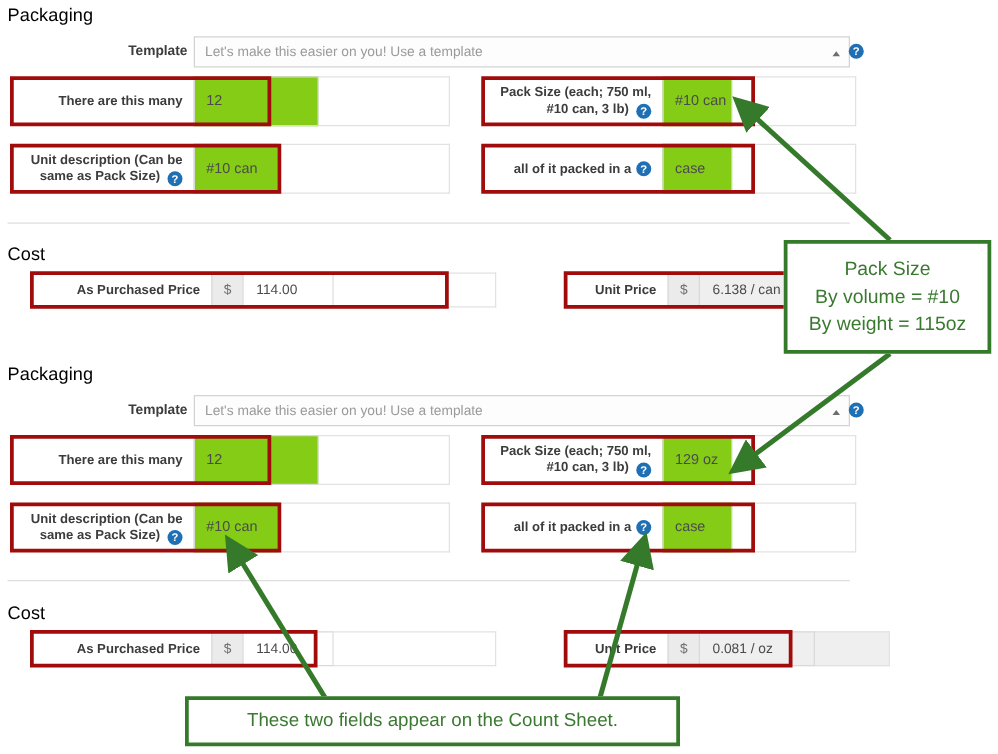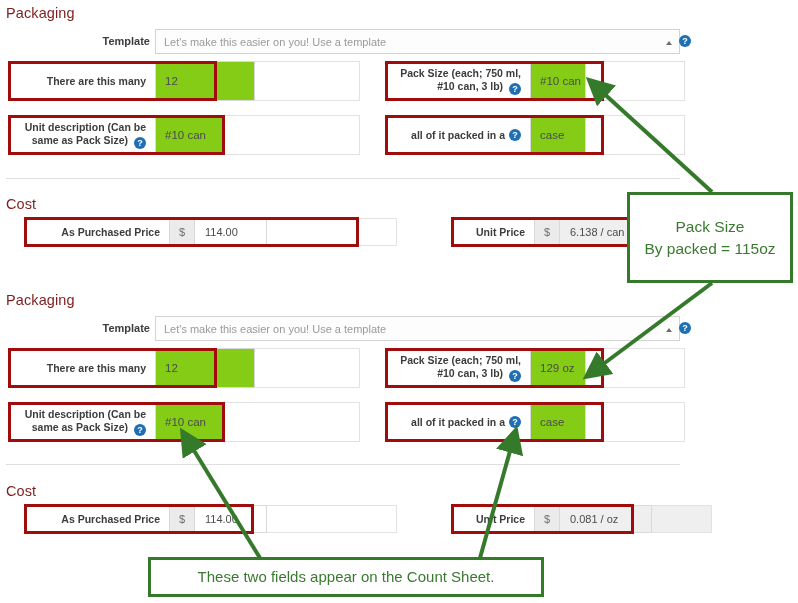--- a/index.html
+++ b/index.html
@@ -19,21 +19,21 @@
     position: absolute;
     inset: 0;
     width: 798px;
     height: 603px;
   }
 
   
   .section-title {
     position: absolute;
     font-size: 14.5px;
-    color: #7f1d1d;
+    color: #000000;
     font-weight: 400;
     letter-spacing: 0.1px;
     white-space: nowrap;
   }
 
   
   .template-label {
     position: absolute;
     font-size: 11px;
     font-weight: bold;
@@ -375,20 +375,21 @@
 
     <line x1="712" y1="283" x2="598" y2="368" stroke="#357a2b" stroke-width="4" marker-end="url(#ah)"></line>
 
     <line x1="260" y1="558" x2="190" y2="444" stroke="#357a2b" stroke-width="4" marker-end="url(#ah)"></line>
 
     <line x1="480" y1="558" x2="512" y2="444" stroke="#357a2b" stroke-width="4" marker-end="url(#ah)"></line>
   </svg>
 
   <div class="callout" style="left:627px; top:192px; width:166px; height:91px;">
     <div class="cline">Pack Size</div>
-    <div class="cline">By packed = 115oz</div>
+    <div class="cline">By volume = #10</div>
+    <div class="cline">By weight = 115oz</div>
   </div>
 
   <div class="callout single" style="left:148px; top:557px; width:396px; height:40px;">
     <div class="cline">These two fields appear on the Count Sheet.</div>
   </div>
 
 </div>
 
 </body></html>

